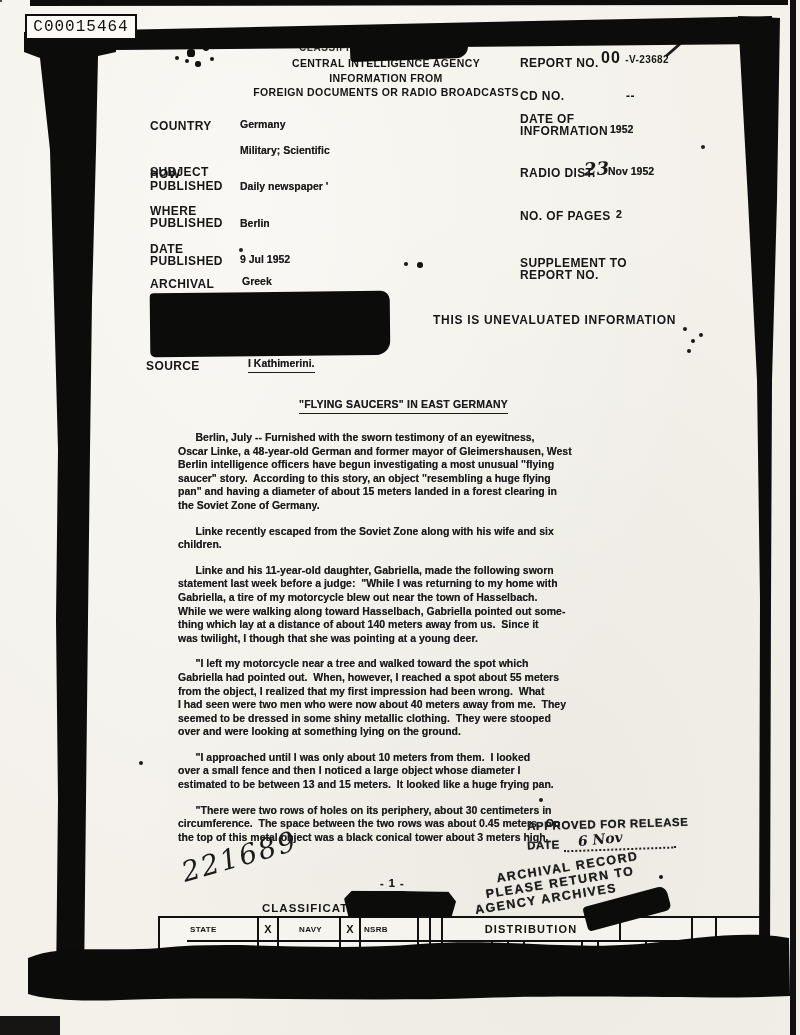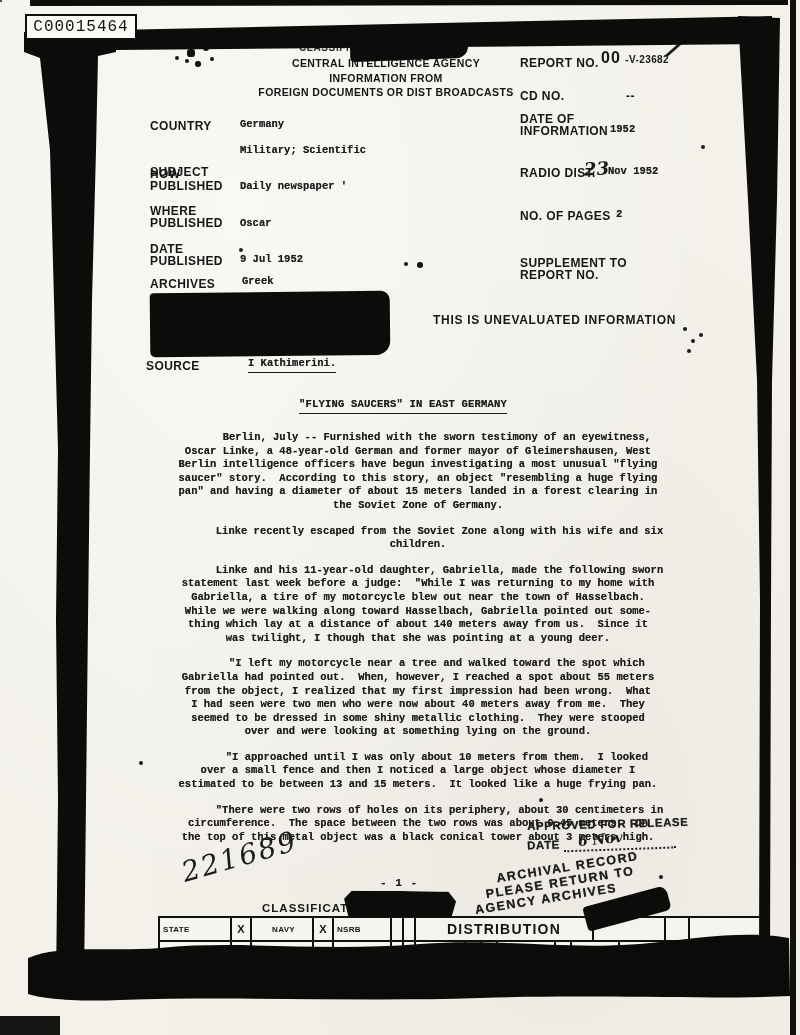--- a/index.html
+++ b/index.html
@@ -2,46 +2,46 @@
 <html><head>
 <meta charset="utf-8">
 <style>
   html,body{margin:0;padding:0;background:#e7e5df;}
   .page{position:relative;width:800px;height:1035px;background:#f3f1ea;overflow:hidden;
         font-family:"Liberation Sans",sans-serif;
         background-image:radial-gradient(ellipse at 30% 20%, rgba(255,255,255,.5), rgba(0,0,0,0) 60%),
                          radial-gradient(ellipse at 70% 80%, rgba(120,115,105,.06), rgba(0,0,0,0) 55%);}
   .abs{position:absolute;}
   .lbl{font-weight:bold;font-size:12px;letter-spacing:.4px;color:#161616;white-space:nowrap;}
-  .mono{font-family:Liberation Mono, monospace;font-weight:bold;font-size:10.5px;
-        line-height:13.6px;color:#1c1c1c;white-space:pre;text-shadow:0 0 .5px rgba(25,25,25,.65);text-align:center;}
+  .mono{font-family:Liberation Sans, sans-serif;font-weight:bold;font-size:10.5px;
+        line-height:13.6px;color:#1c1c1c;white-space:pre;text-shadow:0 0 .5px rgba(25,25,25,.65);}
   .redact{background:#0c0c0b;}
   .hdrline{font-weight:bold;font-size:10.5px;letter-spacing:.4px;color:#141414;line-height:14.5px;}
   .handw{font-family:"DejaVu Serif","Liberation Serif",serif;font-style:italic;color:#1a1a1a;}
   .stamp{font-weight:bold;color:#1d1d1d;letter-spacing:.6px;text-shadow:0 0 .7px rgba(30,30,30,.8);}
   .doc-svg{position:absolute;left:0;top:0;z-index:5;pointer-events:none;}
   .specks{width:2px;height:2px;border-radius:50%;background:#141414;z-index:4;
     box-shadow:178px 44px 0 2px #151515,190px 52px 0 3px #101010,205px 47px 0 2px #161616,
     186px 60px 0 1px #141414,197px 63px 0 2px #121212,176px 57px 0 1px #161616,211px 58px 0 1px #131313,
     684px 328px 0 1px #1a1a1a,692px 340px 0 1px #161616,700px 334px 0 1px #181818,688px 350px 0 1px #161616,
     702px 146px 0 1px #202020,419px 264px 0 2px #141414,405px 263px 0 1px #161616,
     240px 249px 0 1px #222,140px 762px 0 1px #1a1a1a,660px 876px 0 1px #191919,540px 799px 0 1px #1d1d1d;}
   
   .idbox{left:25px;top:14px;width:112px;height:26px;background:#fbfaf6;border:2px solid #0e0e0d;
          box-sizing:border-box;display:flex;align-items:center;justify-content:center;z-index:6;
          font-family:"Liberation Mono",monospace;font-size:16px;font-weight:normal;color:#111;letter-spacing:1px;}
   .classif{left:299px;top:42px;font-weight:bold;font-size:10px;letter-spacing:.6px;color:#2c2c2c;z-index:2;}
   .hdrcenter{left:252px;top:56px;width:268px;text-align:center;z-index:2;}
   .tbl{left:158px;top:916px;width:604px;border:2px solid #101010;box-sizing:border-box;z-index:3;background:rgba(250,249,244,.6);}
-  .trow{display:flex;height:24px;box-sizing:border-box;}
+  .trow{display:flex;height:24px;box-sizing:border-box;margin-left:27px;}
   .trow.first{border-bottom:2px solid #101010;}
   .tcell{border-right:2px solid #101010;box-sizing:border-box;height:100%;display:flex;align-items:center;
          padding-left:3px;font-weight:bold;font-size:8px;letter-spacing:.3px;color:#131313;overflow:hidden;}
   .tcell.xc{justify-content:center;padding:0;font-size:11px;font-family:"Liberation Sans",sans-serif;}
-  .tcell.dist{justify-content:center;padding:0;font-size:14px;letter-spacing:1.2px;}
+  .tcell.dist{justify-content:center;padding:0;font-size:11px;letter-spacing:1.2px;}
   .tcell.last{border-right:none;}
   .wm{left:292px;top:496px;z-index:8;font-family:"DejaVu Serif",serif;font-weight:bold;font-size:29px;letter-spacing:1px;
       color:rgba(235,232,224,.38);-webkit-text-stroke:1.6px rgba(75,70,60,.55);transform:scaleY(1.02);}
 </style>
 </head>
 <body>
 
 <div class="page">
 
   <svg class="doc-svg" width="800" height="1035" viewBox="0 0 800 1035">
@@ -59,21 +59,21 @@
   <div class="abs idbox">
     <span>C00015464</span>
   </div>
 
   <div class="abs classif">CLASSIFICATION</div>
   <div class="abs redact" style="left:350px;top:35px;width:118px;height:25px;border-radius:5px 10px 12px 4px;transform:rotate(-2deg);z-index:6;"></div>
 
   <div class="abs hdrcenter">
     <div class="hdrline">CENTRAL INTELLIGENCE AGENCY</div>
     <div class="hdrline">INFORMATION FROM</div>
-    <div class="hdrline">FOREIGN DOCUMENTS OR DIST BROADCASTS</div>
+    <div class="hdrline">FOREIGN DOCUMENTS OR RADIO BROADCASTS</div>
   </div>
 
   <div class="abs lbl" style="left:520px;top:56px;">REPORT NO.</div>
   <div class="abs" style="left:601px;top:49px;z-index:2;">
     <span style="font-weight:bold;font-size:16px;color:#151515;letter-spacing:1px;">00</span>
     <span class="lbl" style="font-size:10px;">-V-23682</span>
   </div>
   <div class="abs handw" style="left:662px;top:26px;font-size:34px;font-weight:bold;transform:rotate(14deg);z-index:2;">7</div>
 
   <div class="abs lbl" style="left:520px;top:89px;">CD NO.</div>
@@ -84,27 +84,27 @@
 
   <div class="abs lbl" style="left:150px;top:145px;margin-top:20px;">SUBJECT</div>
   <div class="abs mono" style="left:240px;top:144px;">Military; Scientific</div>
 
   <div class="abs lbl" style="left:150px;top:167px;">HOW</div>
   <div class="abs lbl" style="left:150px;top:179px;">PUBLISHED</div>
   <div class="abs mono" style="left:240px;top:180px;">Daily newspaper '</div>
 
   <div class="abs lbl" style="left:150px;top:204px;">WHERE</div>
   <div class="abs lbl" style="left:150px;top:216px;">PUBLISHED</div>
-  <div class="abs mono" style="left:240px;top:217px;">Oscar</div>
+  <div class="abs mono" style="left:240px;top:217px;">Berlin</div>
 
   <div class="abs lbl" style="left:150px;top:242px;">DATE</div>
   <div class="abs lbl" style="left:150px;top:254px;">PUBLISHED</div>
   <div class="abs mono" style="left:240px;top:253px;">9 Jul 1952</div>
 
-  <div class="abs lbl" style="left:150px;top:277px;">ARCHIVES</div>
+  <div class="abs lbl" style="left:150px;top:277px;">ARCHIVAL</div>
   <div class="abs mono" style="left:242px;top:275px;">Greek</div>
 
   <div class="abs lbl" style="left:520px;top:112px;">DATE OF</div>
   <div class="abs lbl" style="left:520px;top:124px;">INFORMATION</div>
   <div class="abs mono" style="left:610px;top:123px;">1952</div>
 
   <div class="abs lbl" style="left:520px;top:166px;">RADIO DIST.</div>
   <div class="abs handw" style="left:584px;top:158px;font-size:18px;font-weight:bold;transform:rotate(-4deg);">23</div>
   <div class="abs mono" style="left:608px;top:165px;">Nov 1952</div>
 

